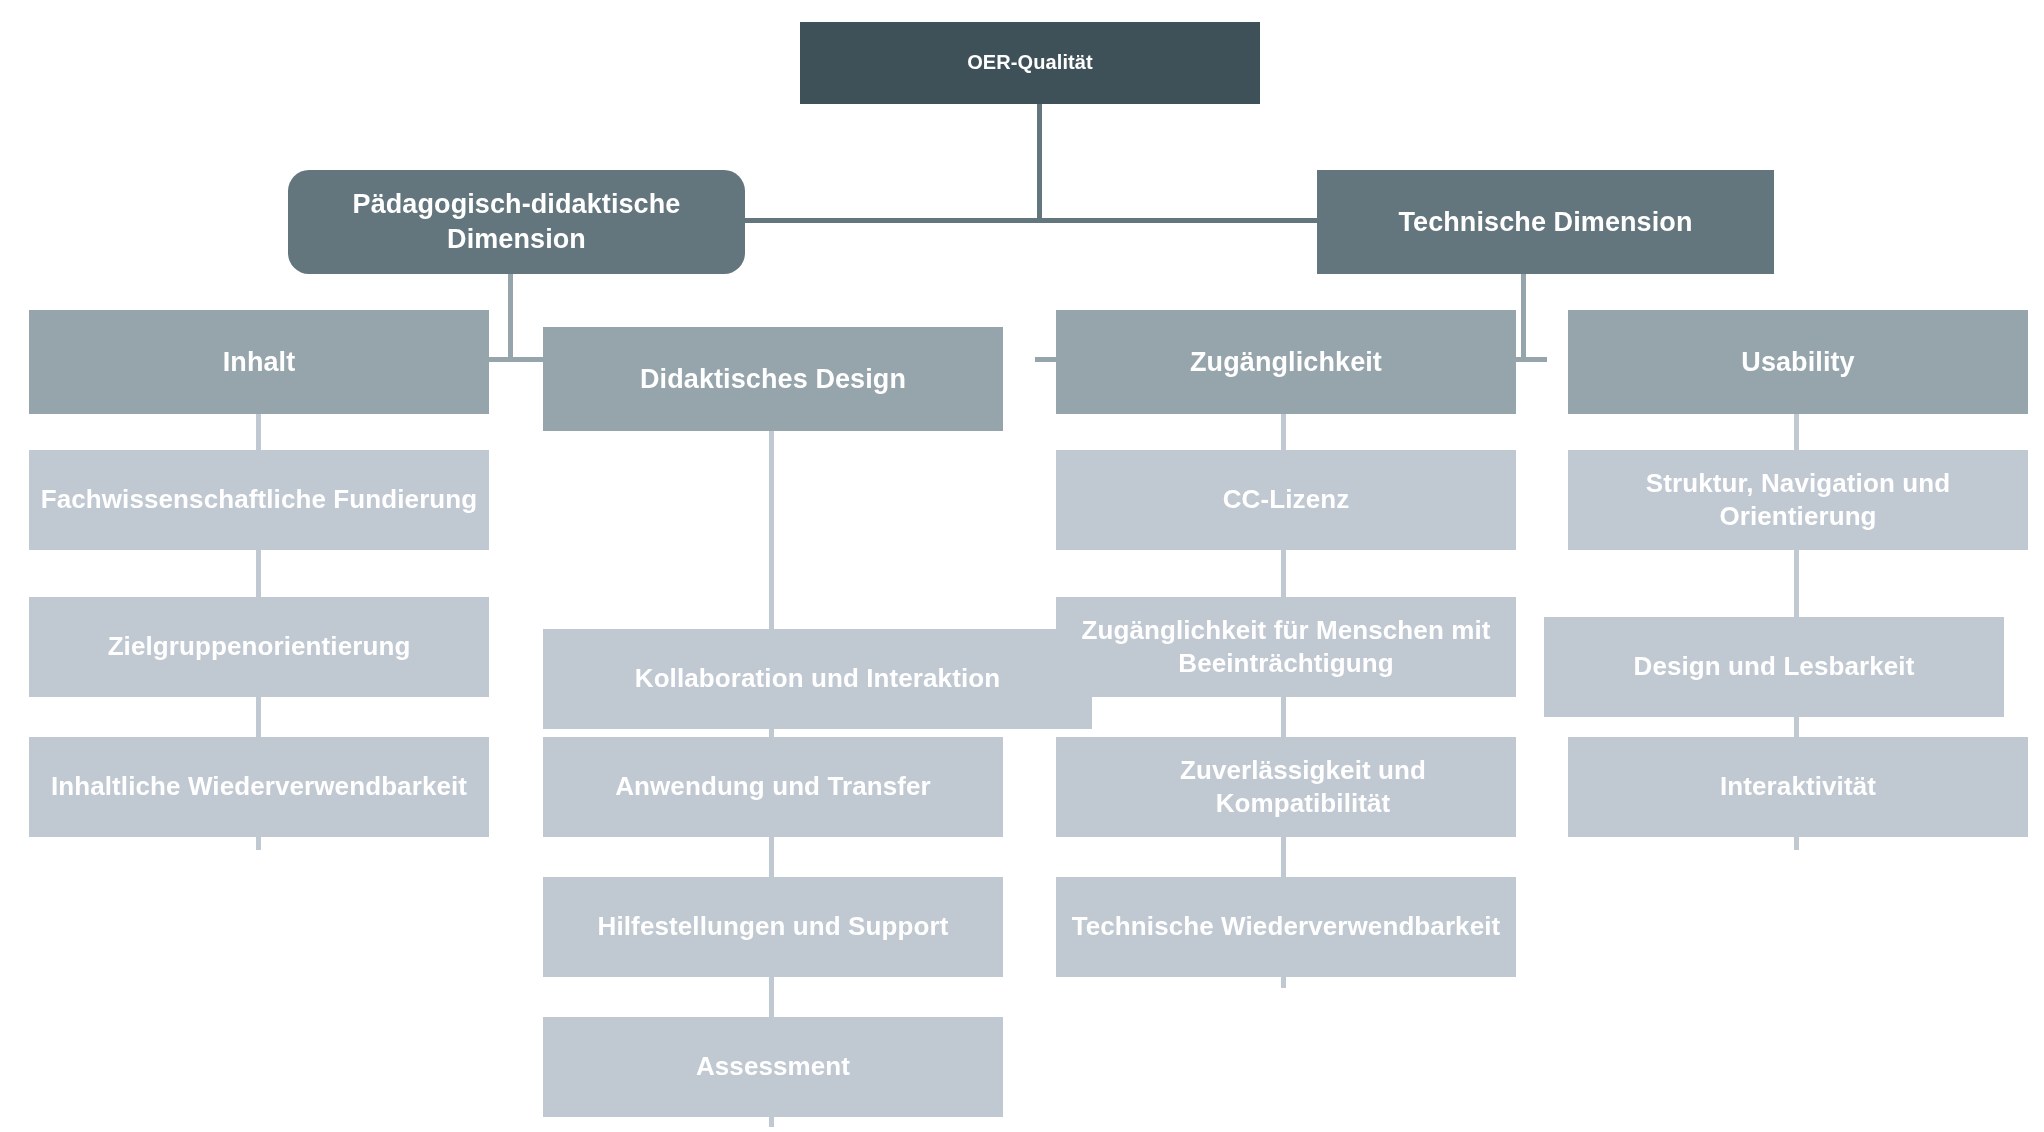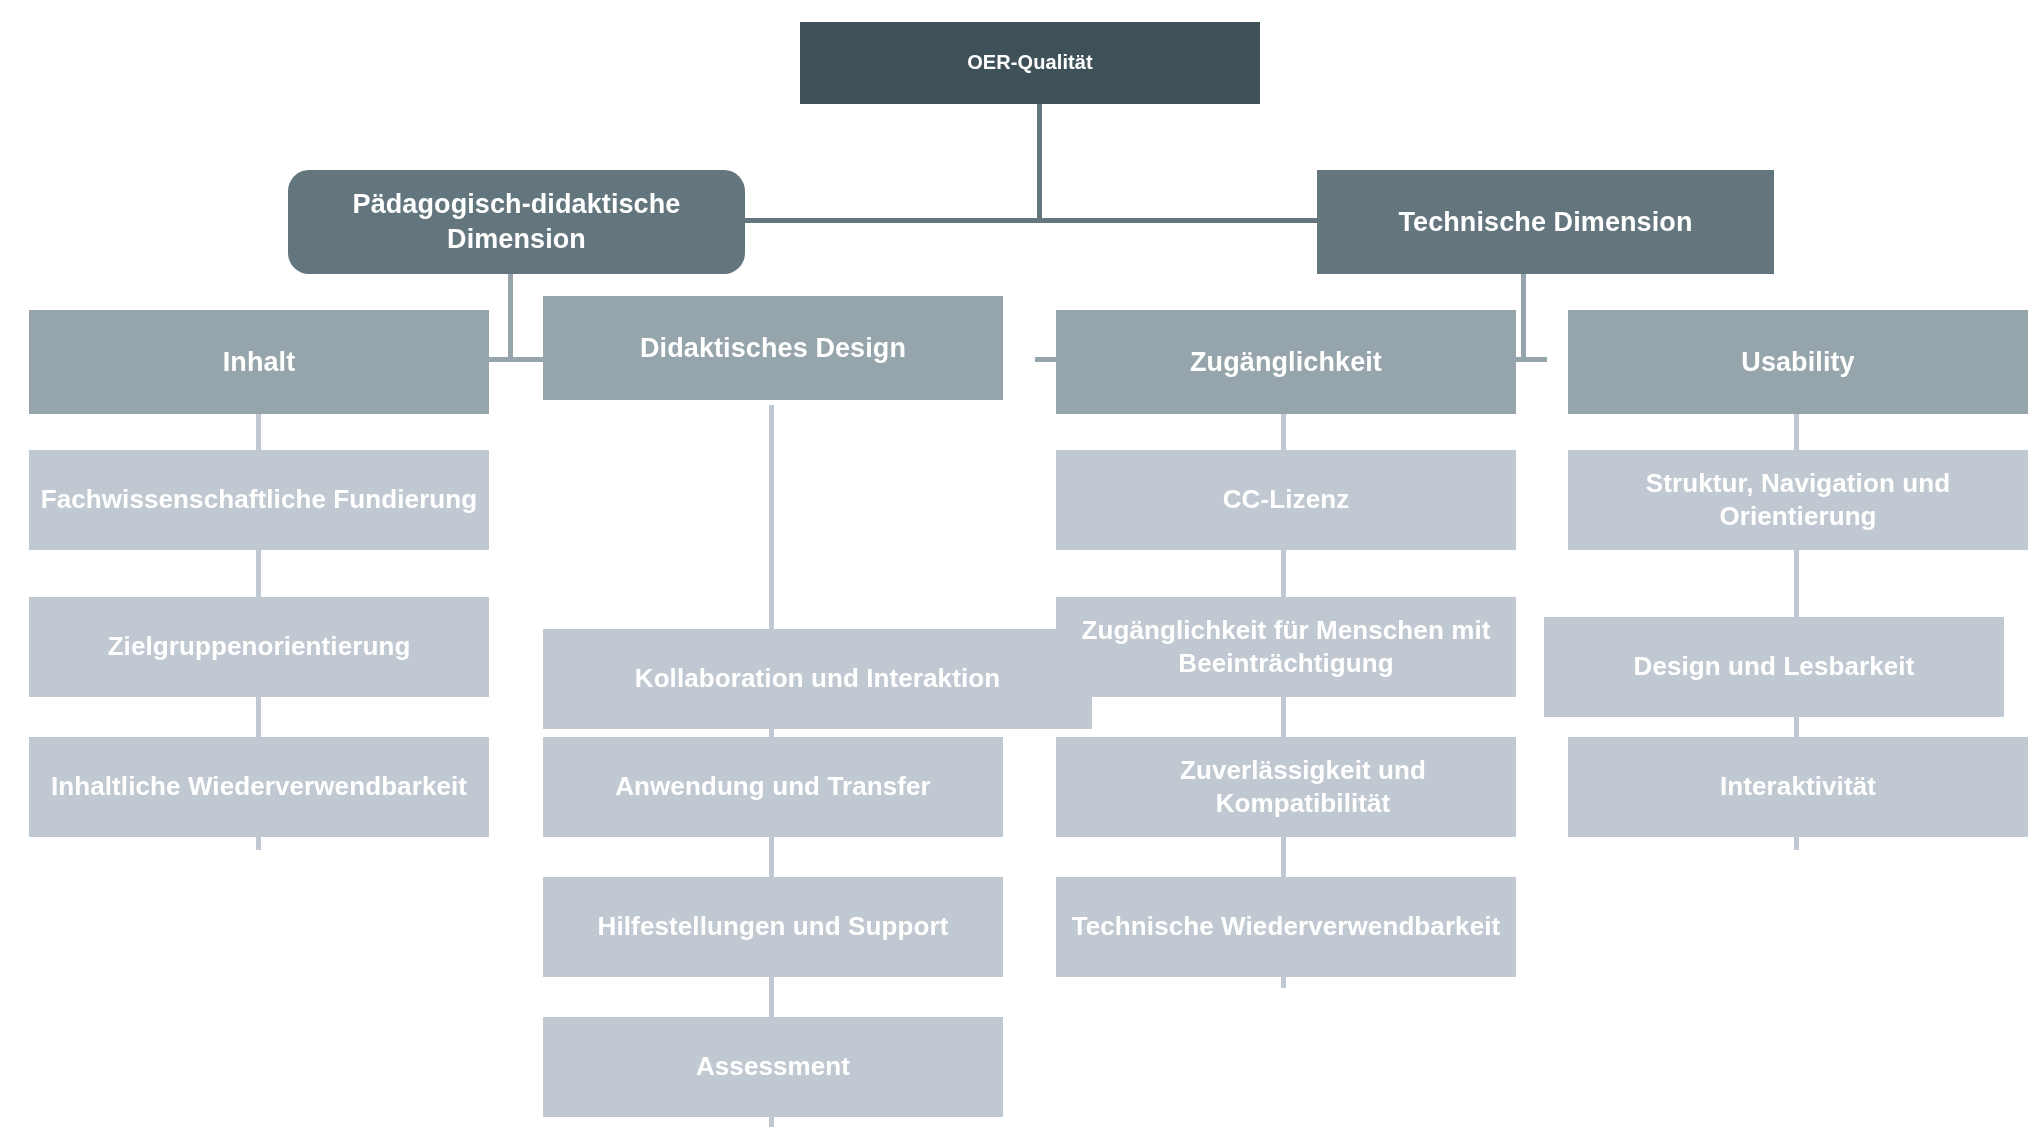--- a/index.html
+++ b/index.html
@@ -75,21 +75,21 @@
   <div class="node lvl2" style="left:288px;top:170px;width:457px;height:104px;border-radius:21px;">
     <span>Pädagogisch-didaktische Dimension</span>
   </div>
   <div class="node lvl2" style="left:1317px;top:170px;width:457px;height:104px;">
     <span>Technische Dimension</span>
   </div>
 
   <div class="node lvl3" style="left:29px;top:310px;width:460px;height:104px;">
     <span>Inhalt</span>
   </div>
-  <div class="node lvl3" style="left:543px;top:296px;width:460px;height:104px;align-items:center;">
+  <div class="node lvl3" style="left:543px;top:327px;width:460px;height:104px;align-items:center;">
     <span>Didaktisches Design</span>
   </div>
   <div class="node lvl3" style="left:1056px;top:310px;width:460px;height:104px;">
     <span>Zugänglichkeit</span>
   </div>
   <div class="node lvl3" style="left:1568px;top:310px;width:460px;height:104px;">
     <span>Usability</span>
   </div>
 
   <div class="node lvl4" style="left:29px;top:450px;width:460px;height:100px;">

